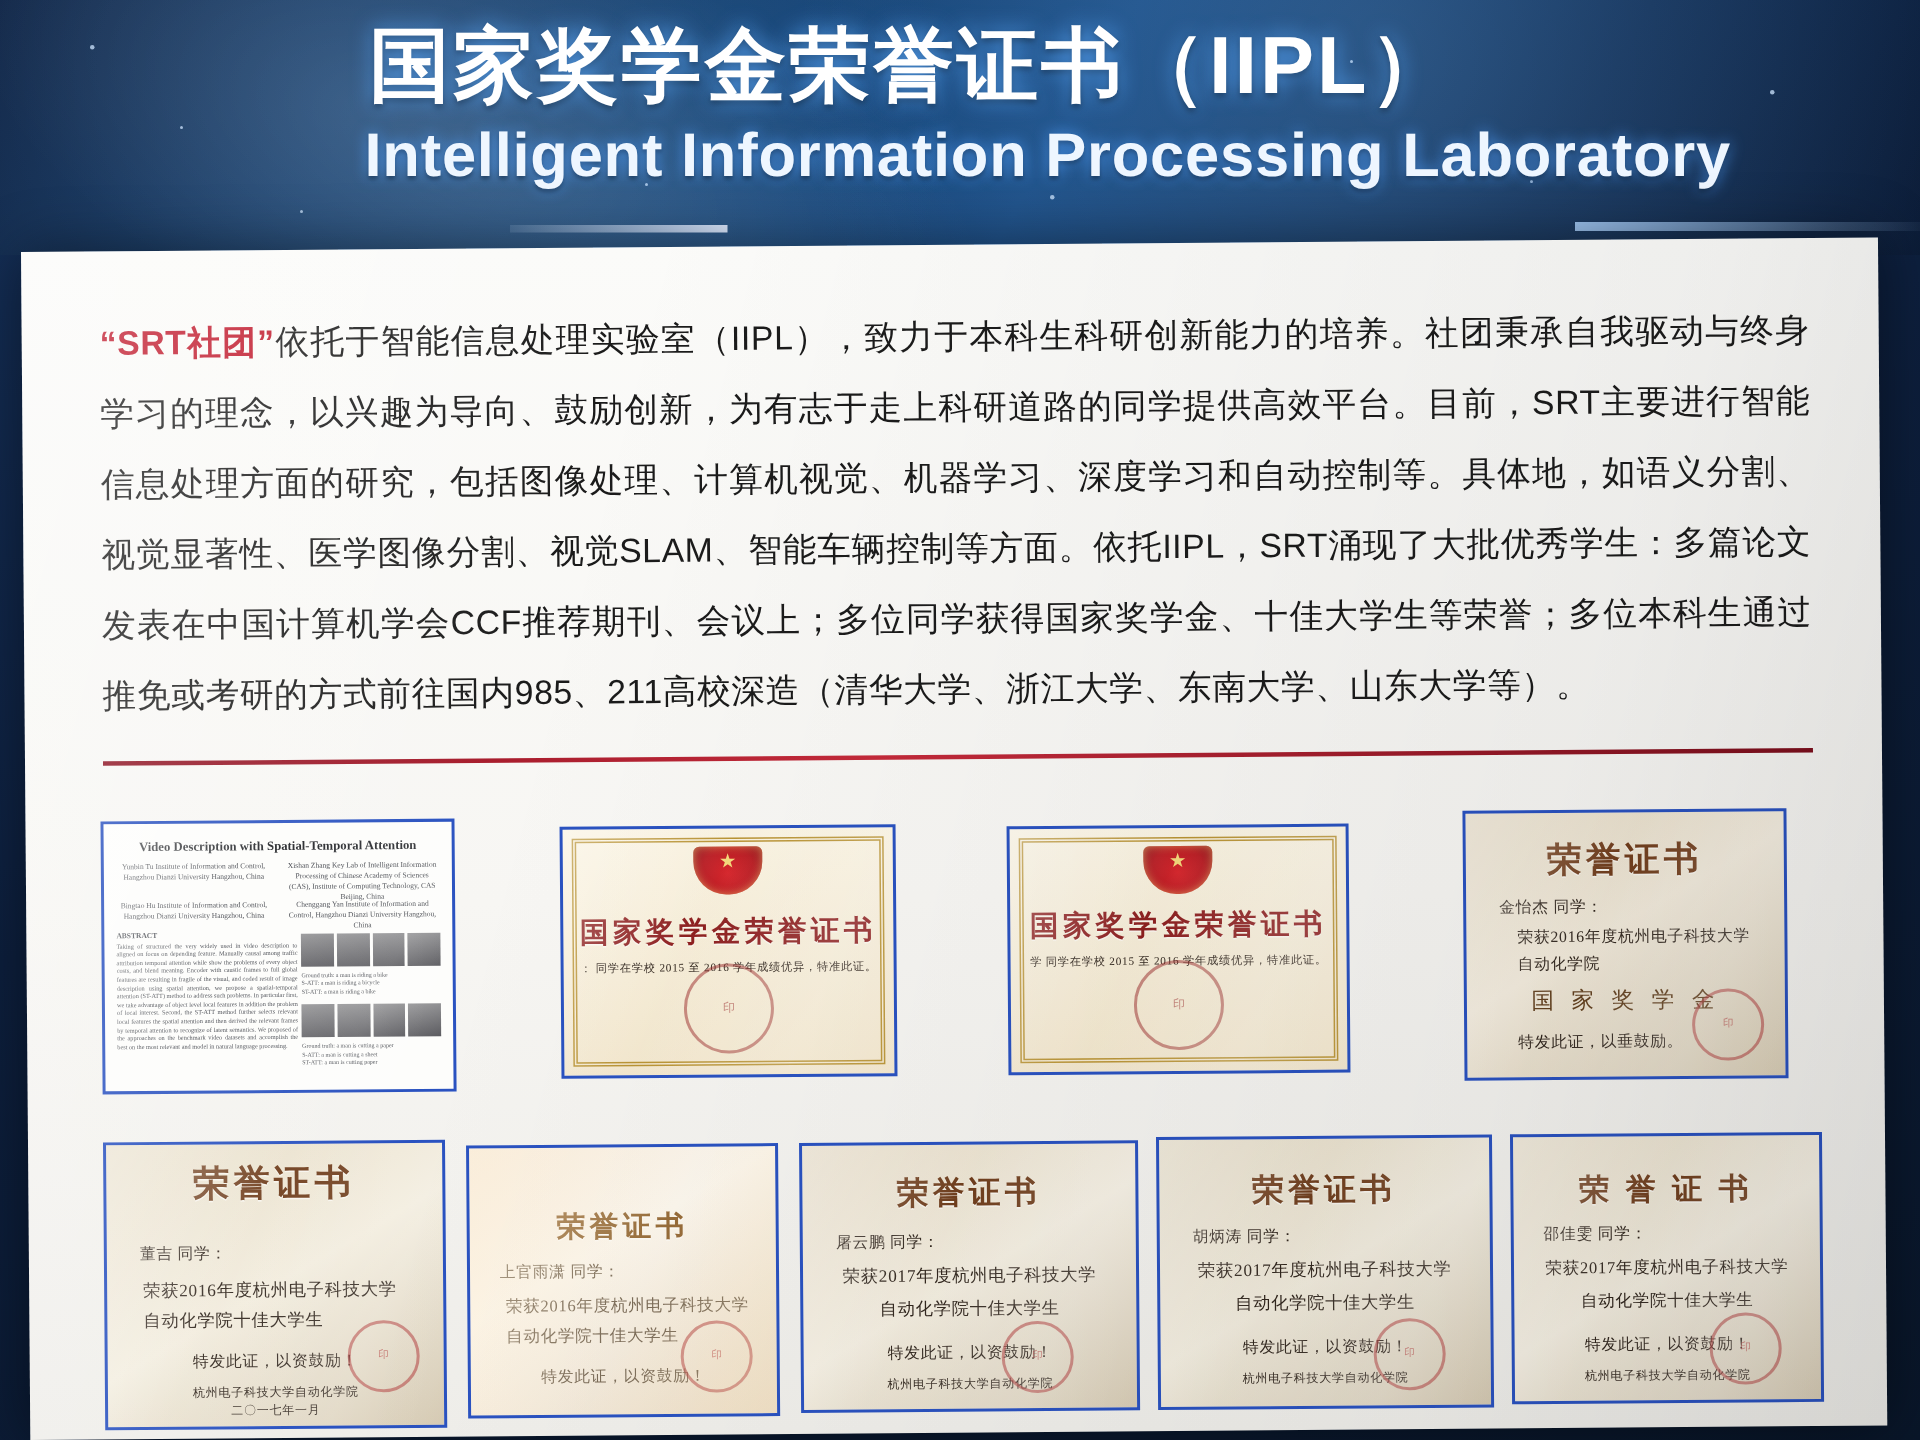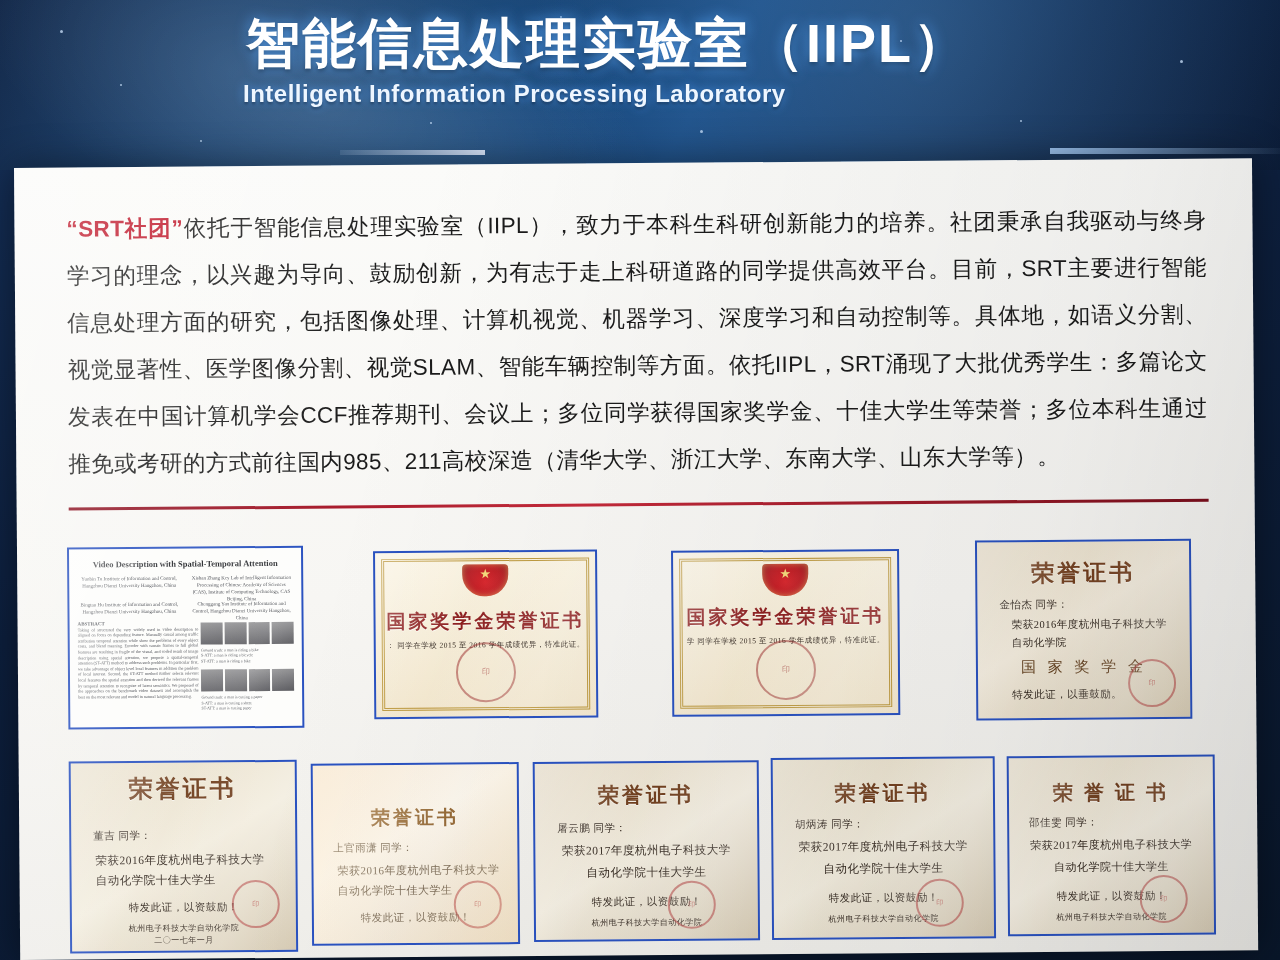--- a/index.html
+++ b/index.html
@@ -61,21 +61,21 @@
     font-weight: bold;
     letter-spacing: 2px;
     text-shadow: 0 0 14px rgba(90,170,255,0.85), 0 2px 4px rgba(0,0,0,0.5);
     white-space: nowrap;
   }
   .title-en {
     position: absolute;
     left: 243px; top: 80px;
     width: 830px;
     color: #eef6ff;
-    font-size: 24px;
+    font-size: 41px;
     font-weight: bold;
     letter-spacing: 0.5px;
     text-shadow: 0 0 10px rgba(80,160,255,0.8), 0 2px 3px rgba(0,0,0,0.5);
     white-space: nowrap;
   }
   .rule-left {
     position: absolute;
     left: 340px; top: 150px;
     width: 145px; height: 5px;
     background: linear-gradient(90deg, rgba(200,225,255,0.15), #dce9ff);
@@ -289,21 +289,21 @@
     <span class="star" style="left:120px;top:84px;width:2px;height:2px;"></span>
     <span class="star" style="left:200px;top:140px;width:2px;height:2px;"></span>
     <span class="star" style="left:560px;top:16px;width:2px;height:2px;"></span>
     <span class="star" style="left:700px;top:130px;width:3px;height:3px;"></span>
     <span class="star" style="left:900px;top:40px;width:2px;height:2px;"></span>
     <span class="star" style="left:1020px;top:120px;width:2px;height:2px;"></span>
     <span class="star" style="left:1180px;top:60px;width:3px;height:3px;"></span>
     <span class="star" style="left:430px;top:122px;width:2px;height:2px;"></span>
     <span class="star" style="left:330px;top:58px;width:2px;height:2px;"></span>
 
-    <div class="title-zh">智能信息处理实验室（IIPL）</div>
+    <div class="title-zh">国家奖学金荣誉证书（IIPL）</div>
     <div class="title-en">Intelligent Information Processing Laboratory</div>
     <div class="rule-left"></div>
     <div class="rule-right"></div>
   </div>
 
   <div class="panel">
 
     <div class="body-text">
       <span class="srt-tag">“SRT社团”</span><span>依托于智能信息处理实验室（IIPL），致力于本科生科研创新能力的培养。社团秉承自我驱动与终身学习的理念，以兴趣为导向、鼓励创新，为有志于走上科研道路的同学提供高效平台。目前，SRT主要进行智能信息处理方面的研究，包括图像处理、计算机视觉、机器学习、深度学习和自动控制等。具体地，如语义分割、视觉显著性、医学图像分割、视觉SLAM、智能车辆控制等方面。依托IIPL，SRT涌现了大批优秀学生：多篇论文发表在中国计算机学会CCF推荐期刊、会议上；多位同学获得国家奖学金、十佳大学生等荣誉；多位本科生通过推免或考研的方式前往国内985、211高校深造（清华大学、浙江大学、东南大学、山东大学等）。</span>
     </div>

